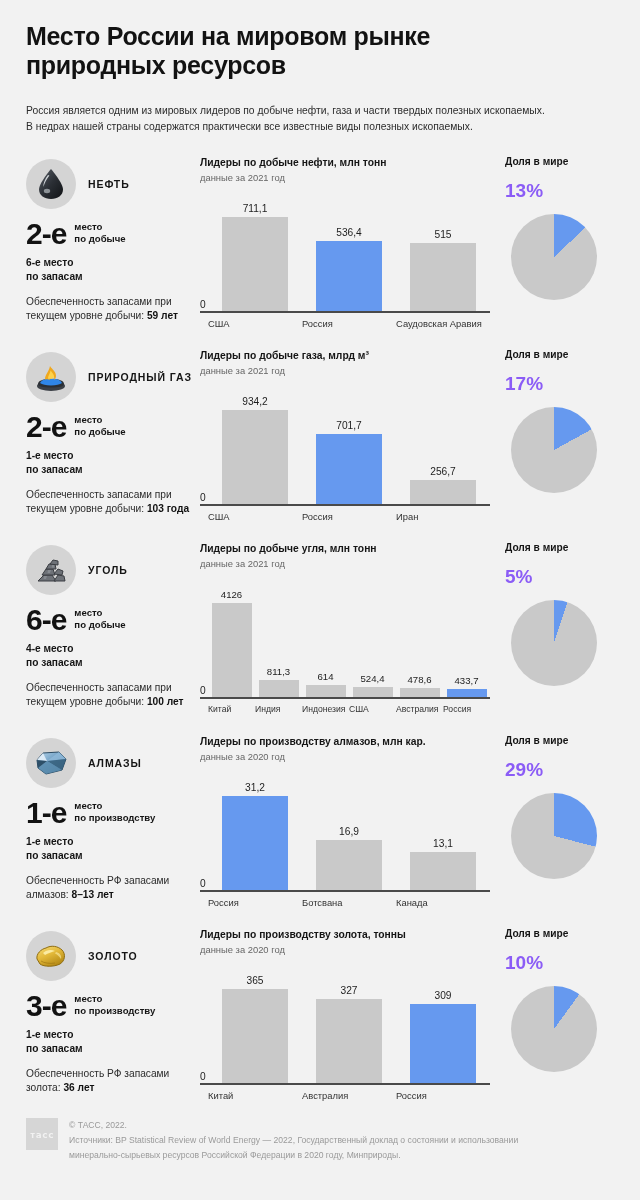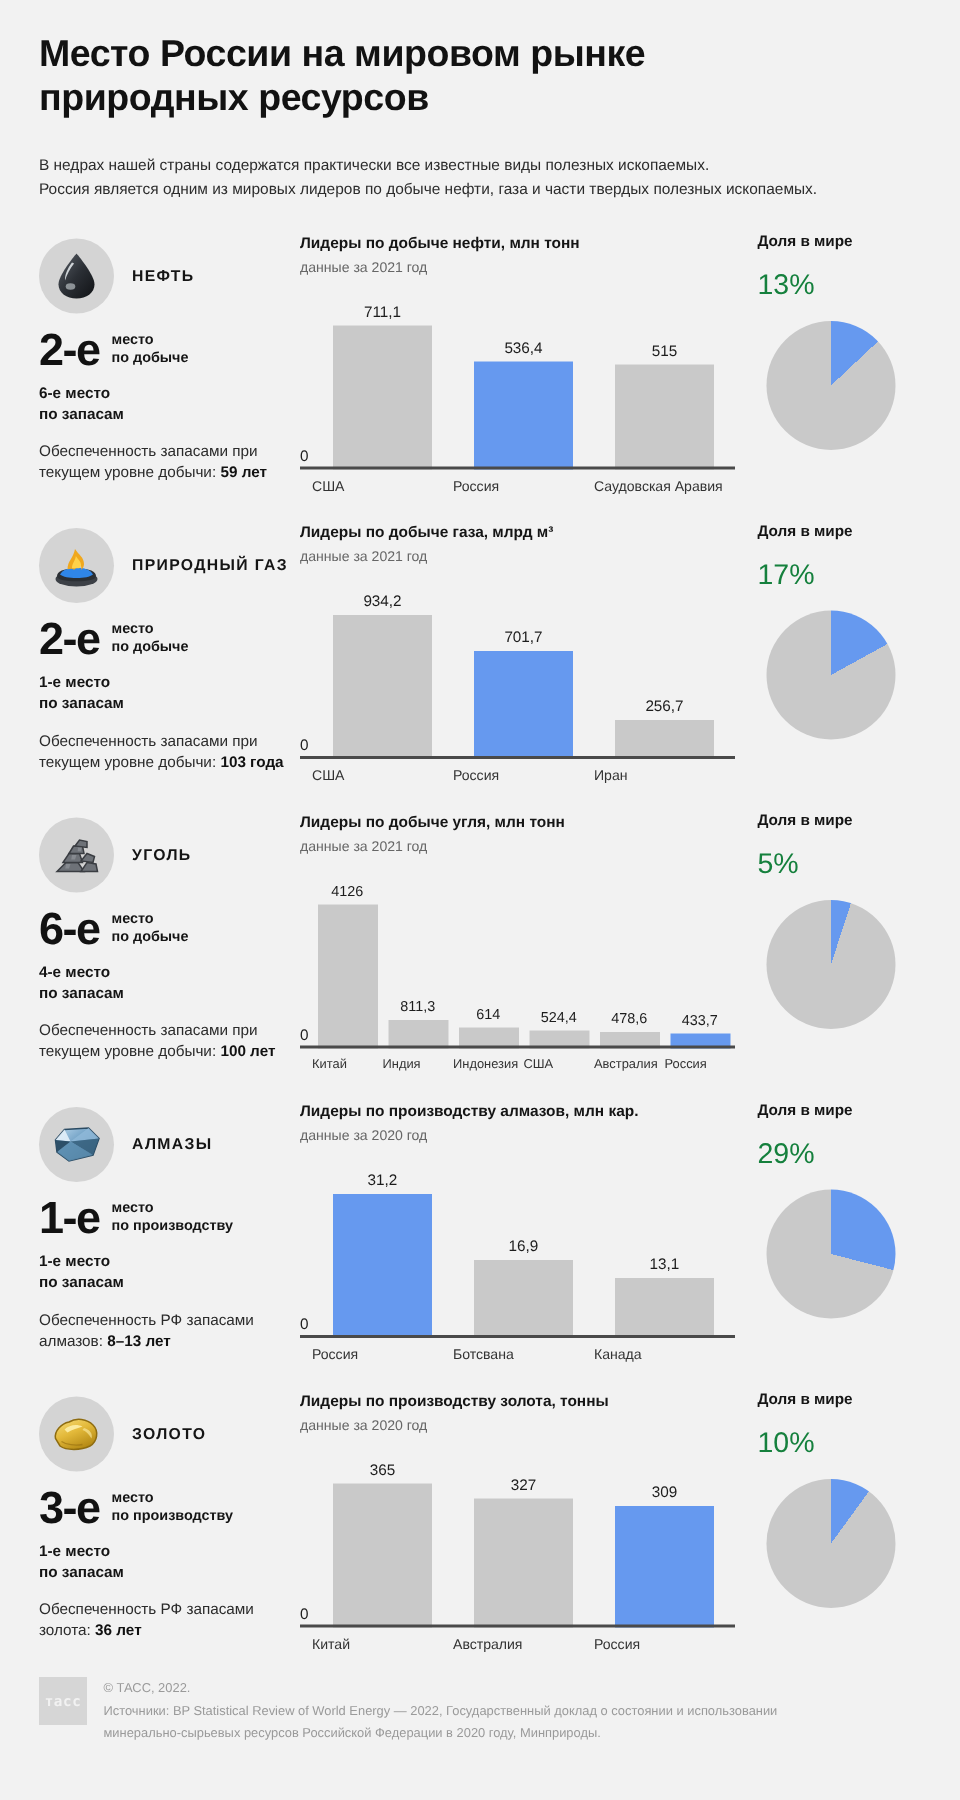--- a/index.html
+++ b/index.html
@@ -60,21 +60,21 @@
   .xlabels{position:absolute;left:8px;right:0;top:100%;display:flex;margin-top:5px;}
   .xlab{flex:1 1 0;text-align:left;font-size:9.4px;color:#333;white-space:nowrap;}
   
   .chart.six .bar{width:40px;}
   .chart.six .barval{font-size:9.6px;}
   .chart.six .xlab{font-size:8.6px;}
 
   
   .share{position:absolute;left:505px;top:2px;width:120px;text-align:center;}
   .share-title{font-size:10.2px;font-weight:700;color:#151515;text-align:left;}
-  .share-pct{font-size:19px;font-weight:400;color:#15803d;margin-top:14px;text-align:left;line-height:1;}
+  .share-pct{font-size:19px;font-weight:700;color:#8b5cf6;margin-top:14px;text-align:left;line-height:1;}
   .pie{width:86px;height:86px;border-radius:50%;margin:14px auto 0 6px;}
 
   
   .footer{position:absolute;left:0;right:0;bottom:0;height:104px;}
   .foot-inner{display:flex;padding:22px 26px 0 26px;}
   .tass-logo{
     width:32px;height:32px;background:#d6d6d6;flex:0 0 auto;
     display:flex;align-items:center;justify-content:center;
     font-size:9.5px;font-weight:700;color:#f2f2f2;letter-spacing:0.4px;
     font-family:"DejaVu Sans Mono","Liberation Mono",monospace;
@@ -86,22 +86,22 @@
   svg{display:block;}
 </style>
 </head>
 <body>
 
 <div class="page">
 
   <div class="header">
     <h1 class="title">Место России на мировом рынке природных ресурсов</h1>
     <div class="subtitle">
+      <div>Россия является одним из мировых лидеров по добыче нефти, газа и части твердых полезных ископаемых.</div>
       <div>В недрах нашей страны содержатся практически все известные виды полезных ископаемых.</div>
-      <div>Россия является одним из мировых лидеров по добыче нефти, газа и части твердых полезных ископаемых.</div>
     </div>
   </div>
 
   <div id="sections-host" style="margin-top:18px;">
       <div class="section">
         <div class="left">
           <div class="icon-row">
             <div class="icon-circle">
               <svg width="30" height="32" viewBox="0 0 30 32">
                 <defs>

